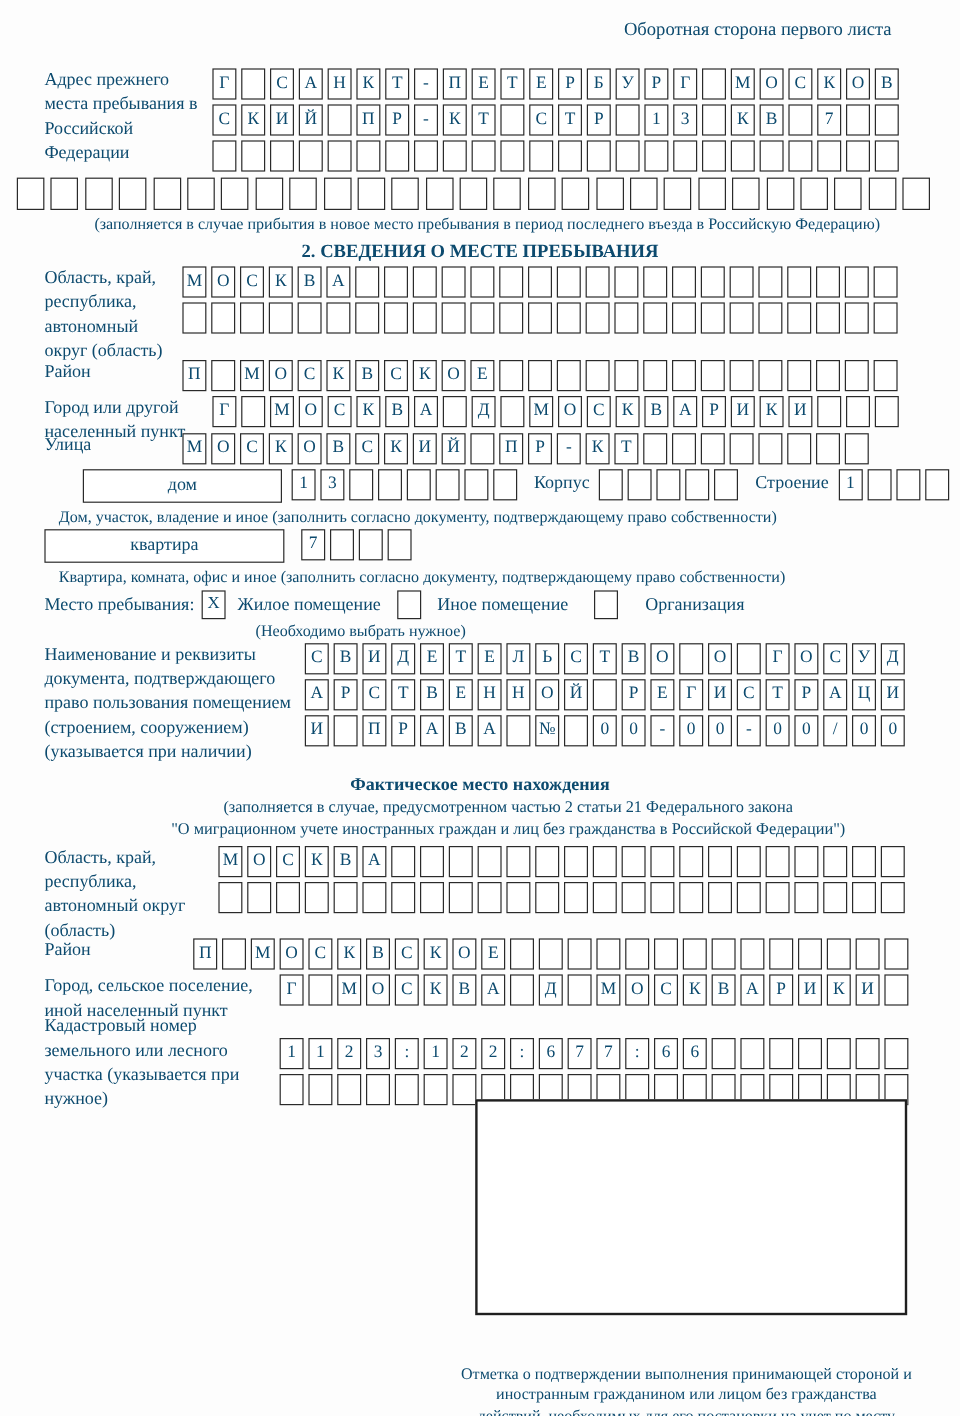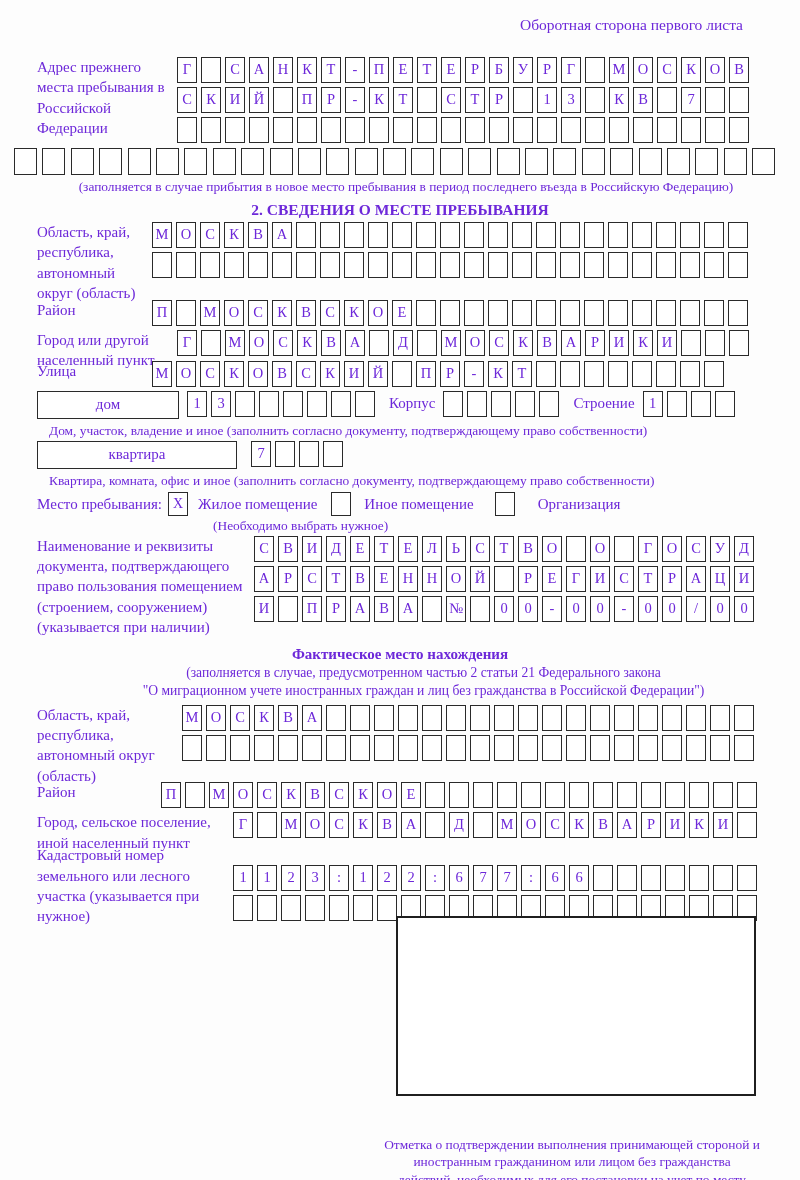--- a/index.html
+++ b/index.html
@@ -1,18 +1,18 @@
 <!DOCTYPE html>
 <html><head>
 <meta charset="utf-8">
 <style>
   html,body { margin:0; padding:0; background:#ffffff; }
   .page {
     position:relative; width:800px; height:1180px; overflow:hidden;
-    background:#fdfdfd; color:#6d28d9;
+    background:#fdfdfd; color:#0c4a6e;
     font-family:"Liberation Serif","DejaVu Serif",serif;
   }
   .hdr { text-align:right; font-size:15.5px; margin:16px 57px 0 0; }
 
   .frow { display:flex; align-items:flex-start; margin-left:37px; }
   .flabel { font-size:15px; line-height:1.36; flex:none; }
   .w115{width:115px} .w124{width:124px} .w140{width:140px}
   .w145{width:145px} .w196{width:196px} .w217{width:217px}
 
   .cellrow { display:flex; height:26px; margin-bottom:4px; flex:none; }
@@ -33,21 +33,21 @@
   .sec1 { margin-top:23px; }
   #r-oblast { margin-top:3px; }
   #r-raion { margin-top:-4px; }
   .clamp31 { height:31px; }
   .clamp96 { height:96px; }
 
   .inputbox {
     box-sizing:border-box; height:28px; border:1.7px solid #2a2a2a; background:#fff;
     display:flex; align-items:center; justify-content:center; font-size:15px; flex:none;
   }
-  .dombox { width:142px; margin-right:8px; }
+  .dombox { width:166px; margin-right:8px;margin-left:32px; }
   .kvbox  { width:200px; margin-right:14px; }
   .inline-lb { font-size:15px; margin:4px 8px 0 10px; flex:none; }
 
   .checkrow { display:flex; align-items:center; margin:3px 0 0 37px; height:25px; }
   .checkrow .lb { font-size:15px; }
   .cb {
     box-sizing:border-box; width:20px; height:24px; border:1.6px solid #2a2a2a; background:#fff;
     text-align:center; font-size:14px; line-height:21px; flex:none;
   }
   .cb.m1{margin-left:6px} .opt{font-size:15px}

